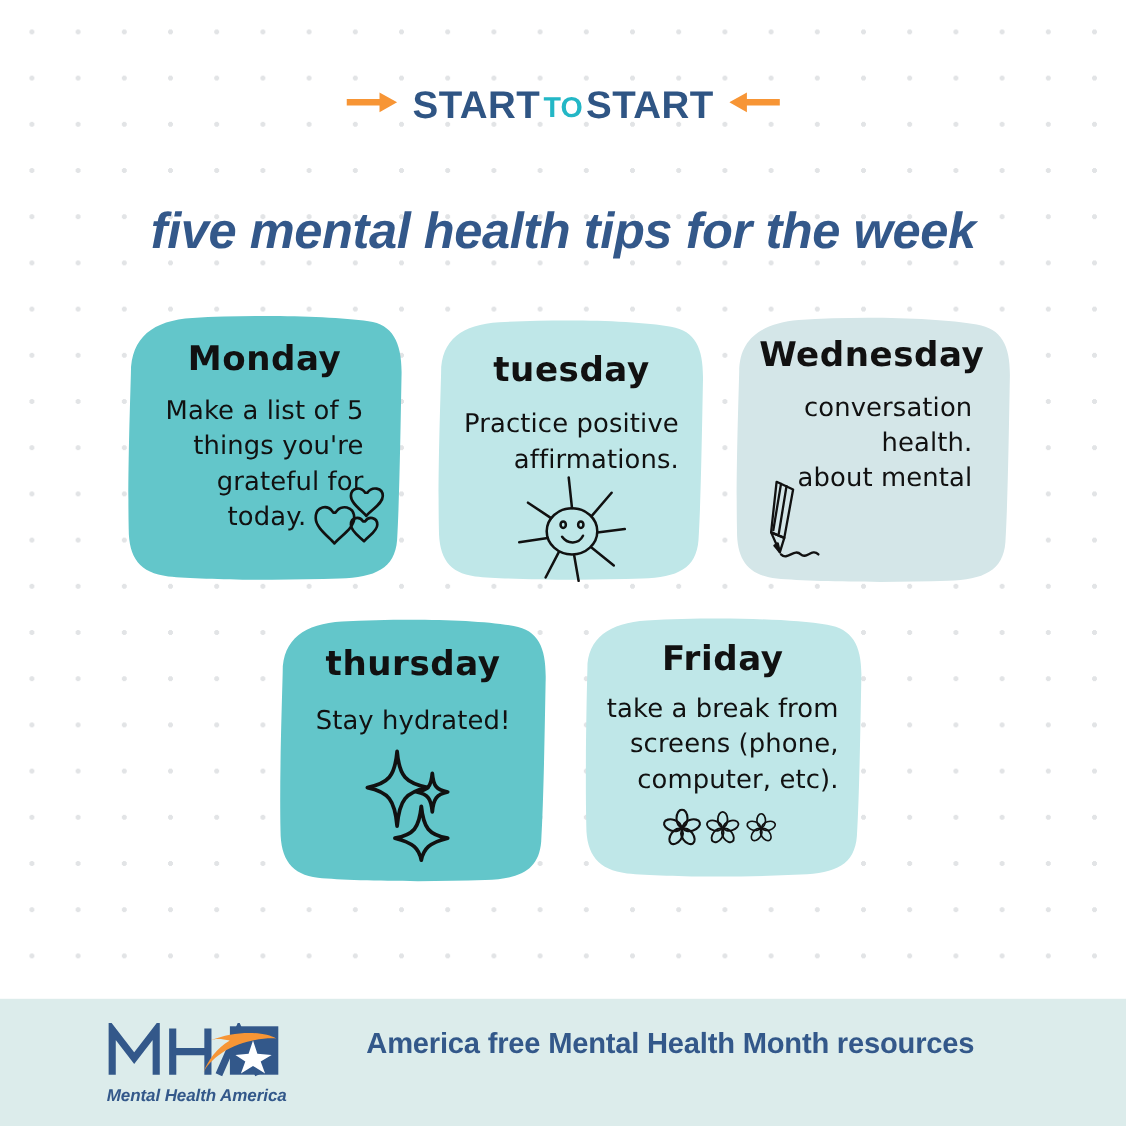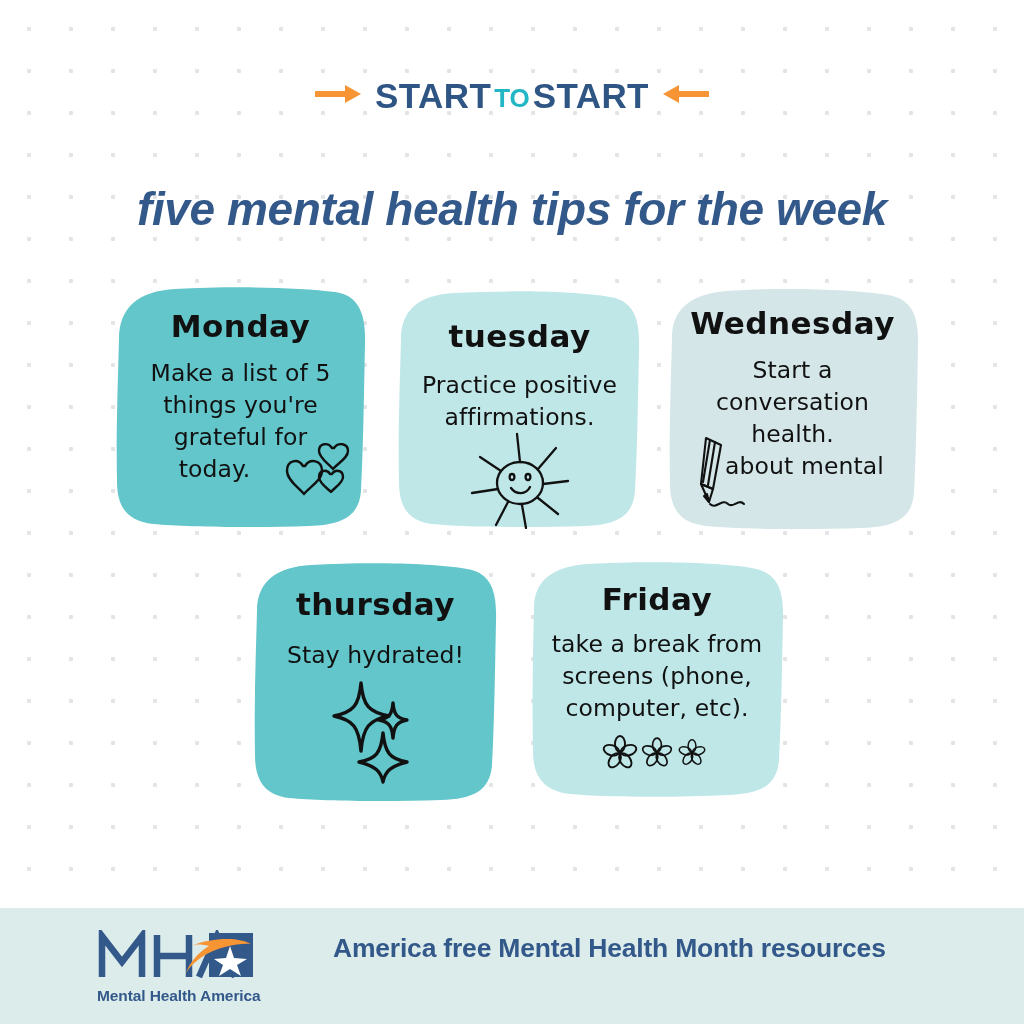--- a/index.html
+++ b/index.html
@@ -68,21 +68,21 @@
     letter-spacing: -0.4px;
     color: #33588a;
     white-space: nowrap;
   }
 
   
   .card {
     position: absolute;
     box-sizing: border-box;
     color: #111111;
-    text-align: center;
+    text-align: right;
     font-family: "DejaVu Sans", sans-serif;
   }
   .card .inner {
     position: absolute;
     inset: 0;
     display: flex;
     flex-direction: column;
     align-items: center;
   }
   .day-title {
@@ -132,20 +132,21 @@
     left: 97px;
     top: 930px;
   }
   .logo-sub {
     font-family: "Liberation Sans", sans-serif;
     font-size: 15.5px;
     font-weight: bold;
     color: #33588a;
     letter-spacing: -0.1px;
     margin-top: 3px;
+    font-style: italic;
   }
   .footer-copy {
     position: absolute;
     left: 333px;
     top: 931px;
     font-family: "Liberation Sans", sans-serif;
     font-size: 26.5px;
     font-weight: bold;
     line-height: 1.32;
     color: #33588a;
@@ -231,21 +232,20 @@
 
   <div class="card" id="card-wednesday">
     <svg class="blob" viewBox="0 0 257 245" preserveAspectRatio="none">
       <path d="M8,52 C8,22 28,8 62,5 C118,1 188,3 224,9 C248,13 255,30 254,60
                C253,116 252,174 250,207 C248,233 230,241 198,242
                C142,244 74,243 42,240 C16,237 6,223 6,197 C5,150 7,90 8,52 Z" fill="#d4e6e8"></path>
     </svg>
     <div class="inner">
       <div class="day-title" style="margin-top:22px;">Wednesday</div>
       <div class="day-body" style="margin-top:16px;">
-        <div>Start a</div>
         <div>conversation</div>
         <div>health.</div>
         <div style="margin-left:24px;">about mental</div>
       </div>
     </div>
     <svg class="doodle" style="left:28px; top:148px;" width="68" height="80" viewBox="0 0 68 80">
       <g fill="none" stroke="#111111" stroke-width="2.1" stroke-linecap="round" stroke-linejoin="round">
         <path d="M14,4 L29,11 L21,55 L9,50 Z"></path>
         <path d="M9,50 L21,55 L17,68 Z"></path>
         <path d="M17,68 L15,60 L12,62 Z" fill="#111111"></path>

